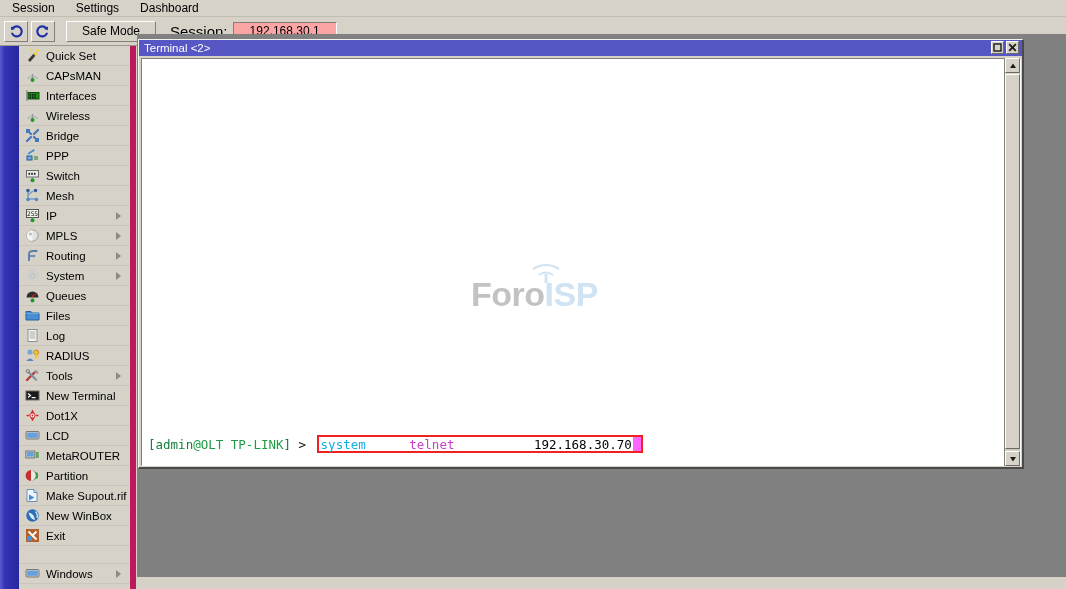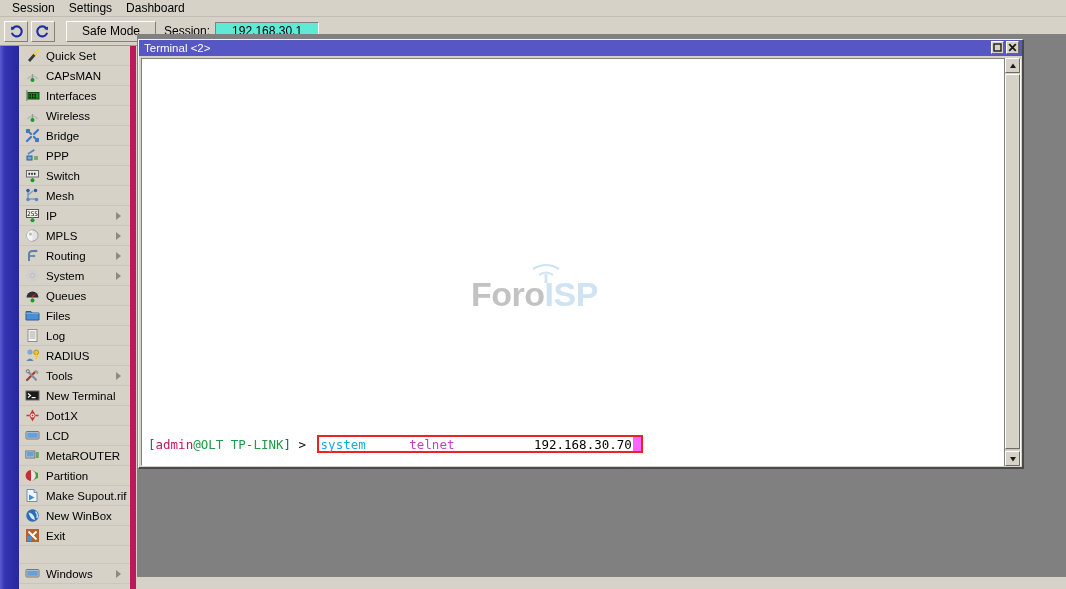--- a/index.html
+++ b/index.html
@@ -19,20 +19,21 @@
   }
 
   
   .menubar {
     position: absolute; left: 0; top: 0;
     width: 1066px; height: 17px;
     background: #d6d2c8;
     display: flex; align-items: center;
     padding-left: 6px;
     border-bottom: 1px solid #c2bdb2;
+    gap: 7px;
   }
   .menubar .mi {
     padding: 1px 8px 2px 6px;
     font-size: 12px;
     color: #000;
     cursor: default;
   }
 
   
   .toolbar {
@@ -59,25 +60,25 @@
     height: 21px; min-width: 90px;
     background: #d6d2c8;
     border-top: 1px solid #fdfdfd;
     border-left: 1px solid #fdfdfd;
     border-right: 1px solid #83807a;
     border-bottom: 1px solid #83807a;
     display: flex; align-items: center; justify-content: center;
     font-size: 12px;
     padding: 0 7px;
   }
-  .sess-label { margin-left: 8px; font-size: 12px; }
+  .sess-label { margin-left: 14px; font-size: 15px; }
   .sess-field {
     margin-left: 5px;
     height: 18px; min-width: 92px;
-    background: #5eead4;
+    background: #fca5a5;
     border-top: 1px solid #83807a;
     border-left: 1px solid #83807a;
     border-right: 1px solid #fdfdfd;
     border-bottom: 1px solid #fdfdfd;
     display: flex; align-items: center;
     padding: 0 16px;
     font-size: 12px;
   }
 
   
@@ -215,21 +216,21 @@
   
   .prompt-line {
     position: absolute;
     left: 3px; bottom: 12px;
     display: flex; align-items: center;
     font-family: "DejaVu Sans Mono", monospace;
     font-size: 12.5px;
     white-space: pre;
   }
   .c-bracket { color: #1d6b5e; }
-  .c-user    { color: #be185d; }
+  .c-user    { color: #15803d; }
   .c-host    { color: #1f9a46; }
   .c-gt      { color: #111111; }
   .cmd-box {
     position: relative;
     border: 2px solid #ee2222;
     padding: 0px 0px 0px 2px;
     margin-left: 3px;
     display: flex; align-items: center;
     height: 18px;
   }

